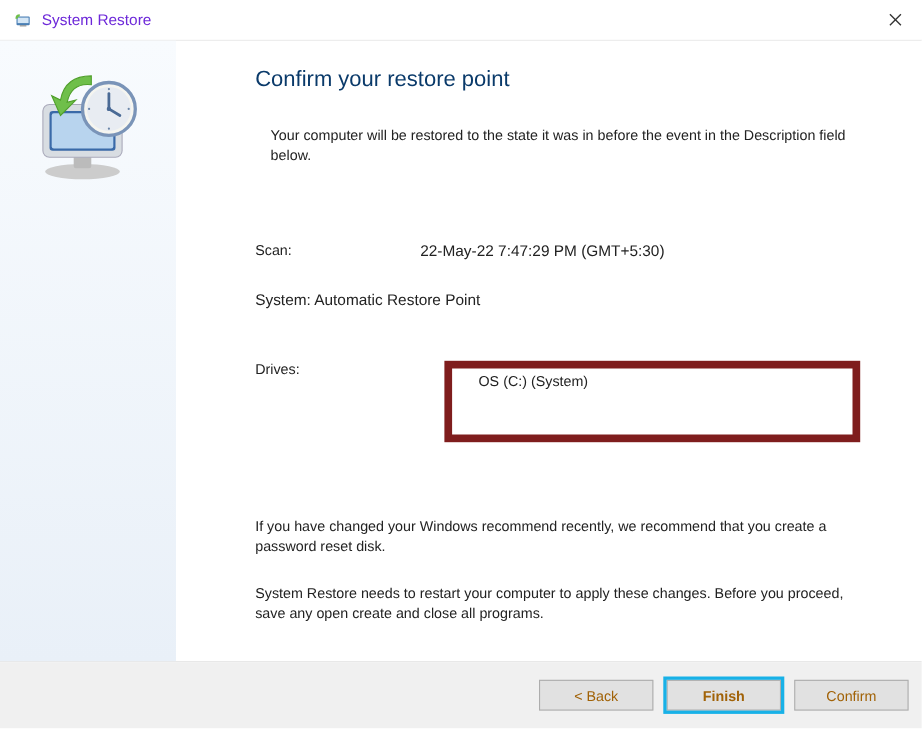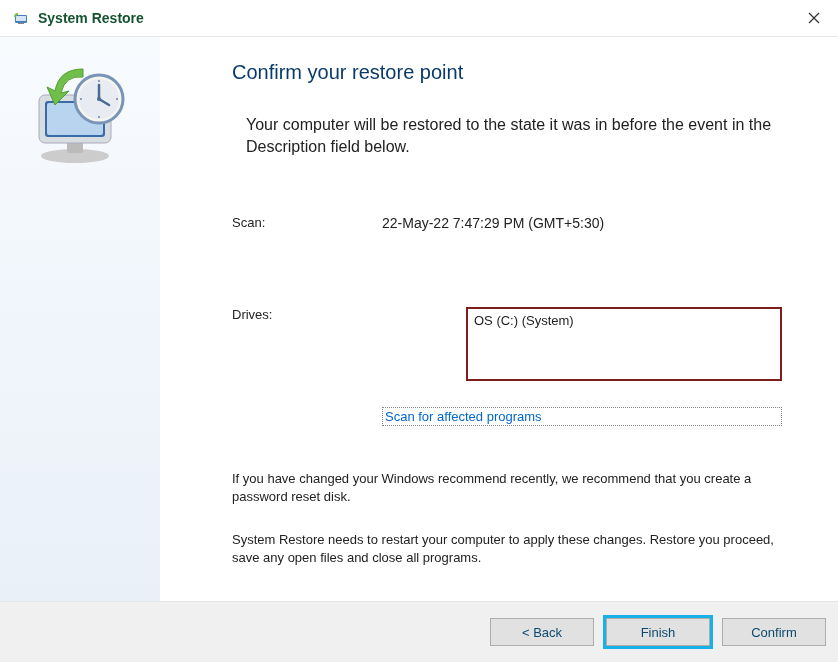--- a/index.html
+++ b/index.html
@@ -25,22 +25,21 @@
       position: relative;
     }
     .titlebar-icon {
       width: 18px;
       height: 18px;
       margin-right: 8px;
       margin-left: 4px;
     }
     .titlebar-text {
       font-size: 14px;
-      color: #14532d;
-      font-weight: bold;
+      color: #6d28d9;
     }
     .close-btn {
       position: absolute;
       right: 8px;
       top: 6px;
       width: 32px;
       height: 24px;
       display: flex;
       align-items: center;
       justify-content: center;
@@ -72,49 +71,49 @@
       flex-direction: column;
       gap: 20px;
     }
     .heading {
       font-size: 20px;
       color: #0a3a6a;
       font-weight: 400;
       margin-bottom: 10px;
     }
     .subtext {
-      font-size: 16px;
+      font-size: 13px;
       color: #222;
       line-height: 1.4;
       margin-left: 14px;
-      margin-bottom: 36px;
+      margin-bottom: 50px;
     }
     .info-row {
       display: flex;
       margin-bottom: 8px;
     }
     .info-label {
       width: 150px;
       font-size: 13px;
       color: #222;
     }
     .info-value {
       font-size: 14px;
       color: #222;
     }
     .drives-row {
       display: flex;
       margin-top: 20px;
       justify-content: space-between;
     }
     .drives-box {
-      border: 2px solid #7f1d1d;
-      width: 316px;
+      border: 7px solid #7f1d1d;
+      width: 378px;
       height: 74px;
-      padding: 4px 6px;
+      padding: 4px 24px;
       font-size: 13px;
       color: #222;
     }
     .scan-link {
       color: #0066cc;
       font-size: 13px;
       text-decoration: none;
       border: 1px dotted #888;
       padding: 1px 2px;
       display: inline-block;
@@ -140,27 +139,28 @@
       align-items: center;
       padding-right: 12px;
       gap: 12px;
     }
     .btn {
       min-width: 104px;
       height: 28px;
       background: #e1e1e1;
       border: 1px solid #adadad;
       font-size: 13px;
-      color: #0c4a6e;
+      color: #a16207;
       cursor: pointer;
       font-family: inherit;
     }
     .btn-highlight {
       outline: 3px solid #18b1e7;
       outline-offset: 0px;
+      font-weight: bold;
     }
     .restore-icon {
       width: 110px;
       height: 110px;
     }
   </style>
 </head>
 <body>
 
 <div class="titlebar">
@@ -208,34 +208,34 @@
 
   <div class="content">
     <h1 class="heading">Confirm your restore point</h1>
     <p class="subtext">Your computer will be restored to the state it was in before the event in the Description field below.</p>
 
     <div class="info-row">
       <span class="info-label">Scan:</span>
       <span class="info-value">22-May-22 7:47:29 PM (GMT+5:30)</span>
     </div>
     <div class="info-row">
+      <span class="info-value">System: Automatic Restore Point</span>
     </div>
 
     <div class="drives-row">
       <span class="info-label">Drives:</span>
       <div class="drives-box">
         <span>OS (C:) (System)</span>
       </div>
     </div>
 
-    <a class="scan-link">Scan for affected programs</a>
 
     <div class="warning-block">
       <p class="warning-text">If you have changed your Windows recommend recently, we recommend that you create a password reset disk.</p>
-      <p class="warning-text" style="margin-bottom:8px">System Restore needs to restart your computer to apply these changes. Restore you proceed, save any open files and close all programs.</p>
+      <p class="warning-text" style="margin-bottom:8px">System Restore needs to restart your computer to apply these changes. Before you proceed, save any open create and close all programs.</p>
     </div>
   </div>
 </div>
 
 <div class="footer">
   <button class="btn">&lt; Back</button>
   <button class="btn btn-highlight">Finish</button>
   <button class="btn">Confirm</button>
 </div>
 

